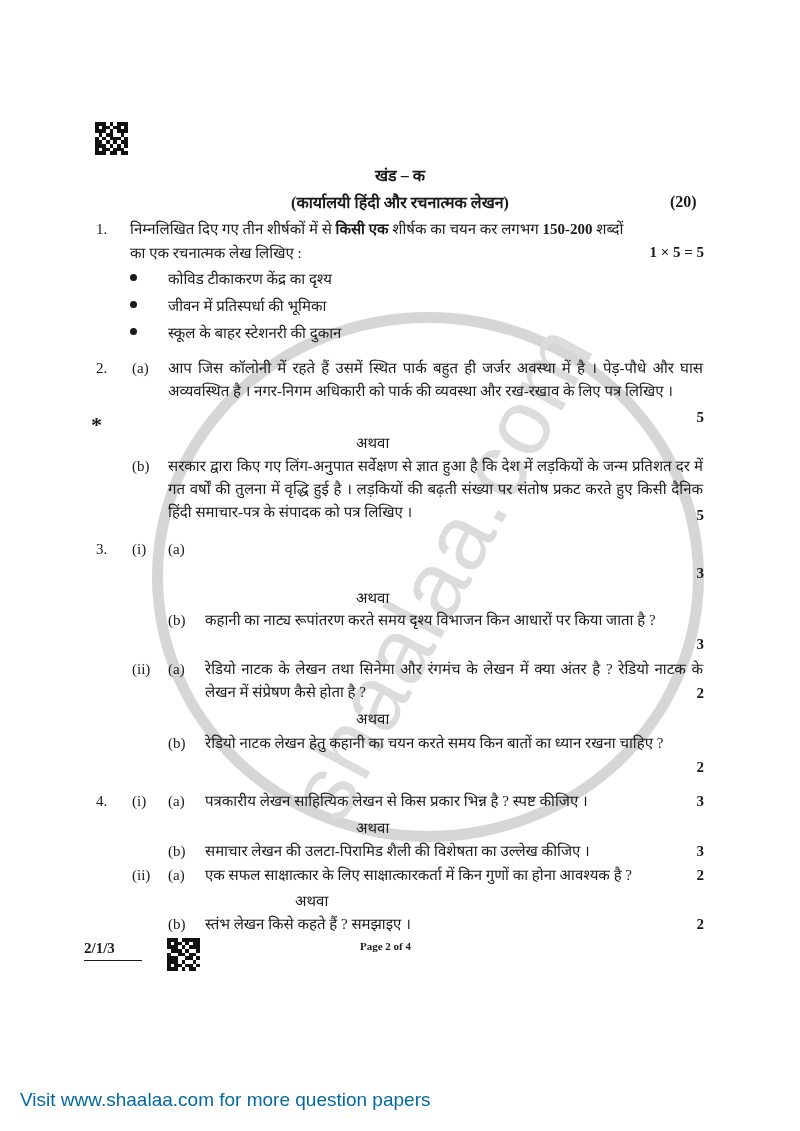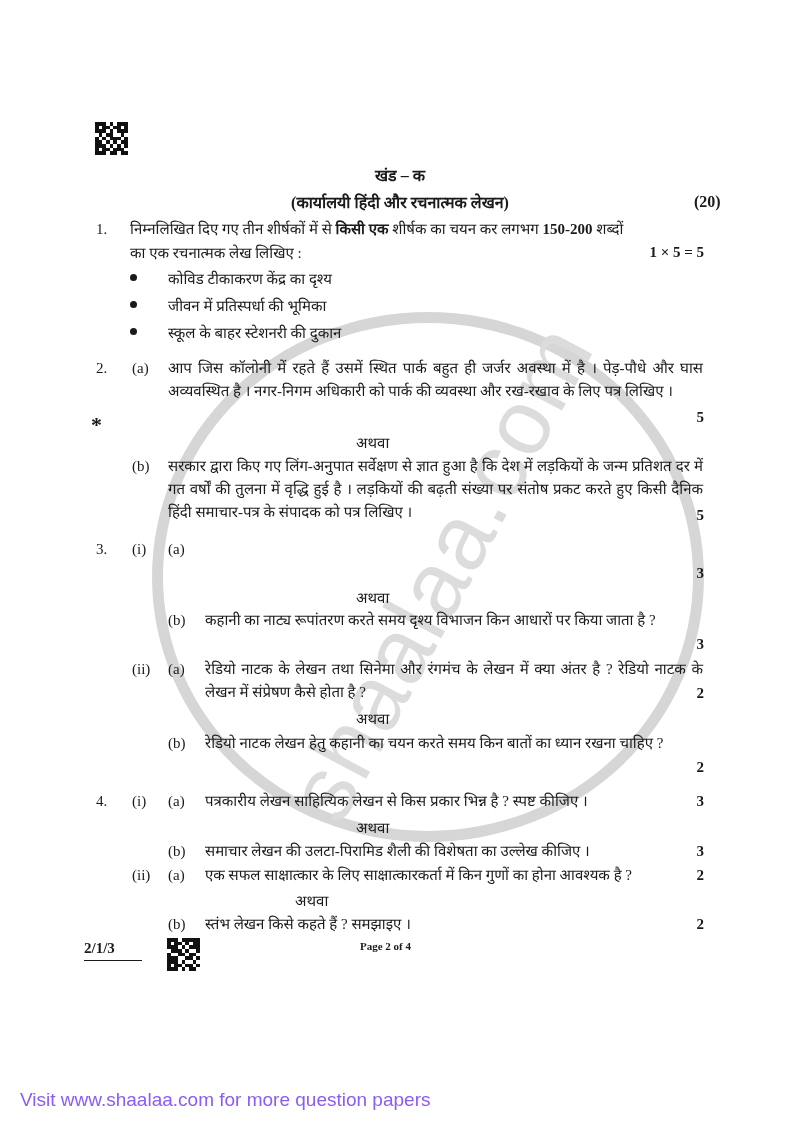--- a/index.html
+++ b/index.html
@@ -40,21 +40,21 @@
     .qr span { background: #111; }
     .qr span.w { background: transparent; }
     .qr-top { left: 95px; top: 122px; width: 33px; height: 33px; }
     .qr-bottom { left: 167px; top: 938px; width: 33px; height: 33px; }
 
     .abs { position: absolute; }
     .center-text { left: 0; width: 800px; text-align: center; }
 
     .section-title { top: 164px; font-size: 16px; font-weight: bold; }
     .section-sub { top: 191px; font-size: 16px; font-weight: bold; }
-    .section-marks { left: 670px; top: 193px; font-size: 16px; font-weight: bold; margin-left: 24px; }
+    .section-marks { left: 670px; top: 193px; font-size: 16px; font-weight: bold; }
 
     .q-num { position: absolute; left: 96px; font-size: 15px; }
     .q-sub { position: absolute; font-size: 15px; }
     .q-text { position: absolute; font-size: 15px; line-height: 23px; text-align: justify; }
     .marks { position: absolute; left: 690px; font-size: 15px; font-weight: bold; width: 14px; text-align: right; }
     .marks-wide { position: absolute; left: 638px; font-size: 15px; font-weight: bold; width: 66px; text-align: right; }
     .athwa { position: absolute; font-size: 15px; font-weight: normal; }
 
     .bullet-row { position: absolute; left: 130px; font-size: 15px; }
     .bullet-dot { position: absolute; left: 0; top: 6px; width: 7px; height: 7px; background: #1a1a1a; border-radius: 50%; }
@@ -64,21 +64,21 @@
 
     .star { position: absolute; left: 91px; top: 412px; font-size: 22px; font-weight: bold; }
 
     .footer-code { position: absolute; left: 84px; top: 940px; font-size: 15px; font-weight: bold; }
     .footer-line { position: absolute; left: 84px; top: 960px; width: 58px; height: 1px; background: #1a1a1a; }
     .footer-page { position: absolute; left: 360px; top: 940px; font-size: 11px; font-weight: bold; }
 
     .visit {
       position: absolute; left: 20px; top: 1089px;
       font-family: "Liberation Sans", "DejaVu Sans", sans-serif;
-      font-size: 19px; color: #8b5cf6;
+      font-size: 19px; color: #0369a1;
     }
   </style>
 </head>
 <body>
 
 <div class="page">
 
   <div class="wm-circle"></div>
   <div class="wm-text">shaalaa.com</div>
 

